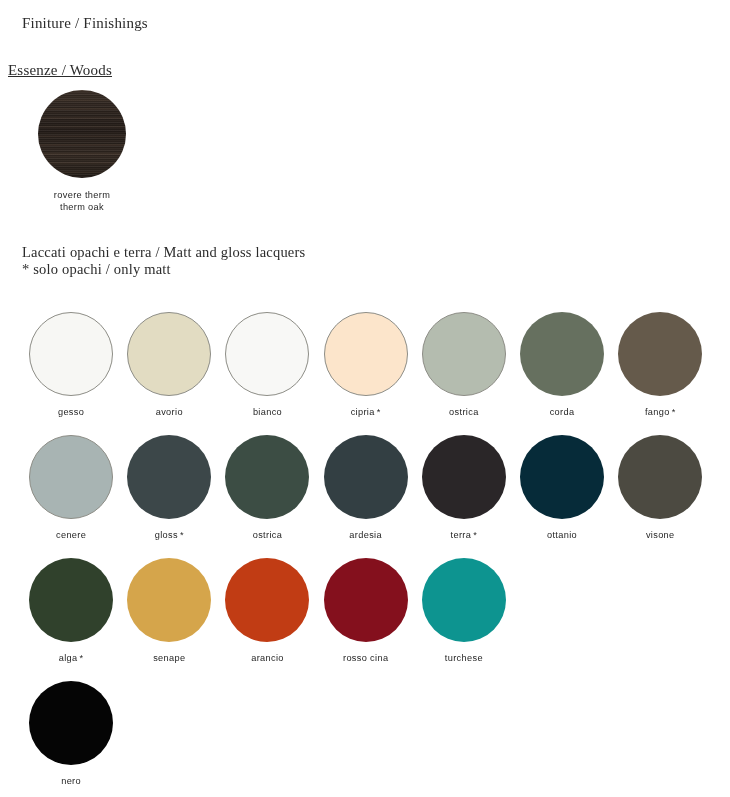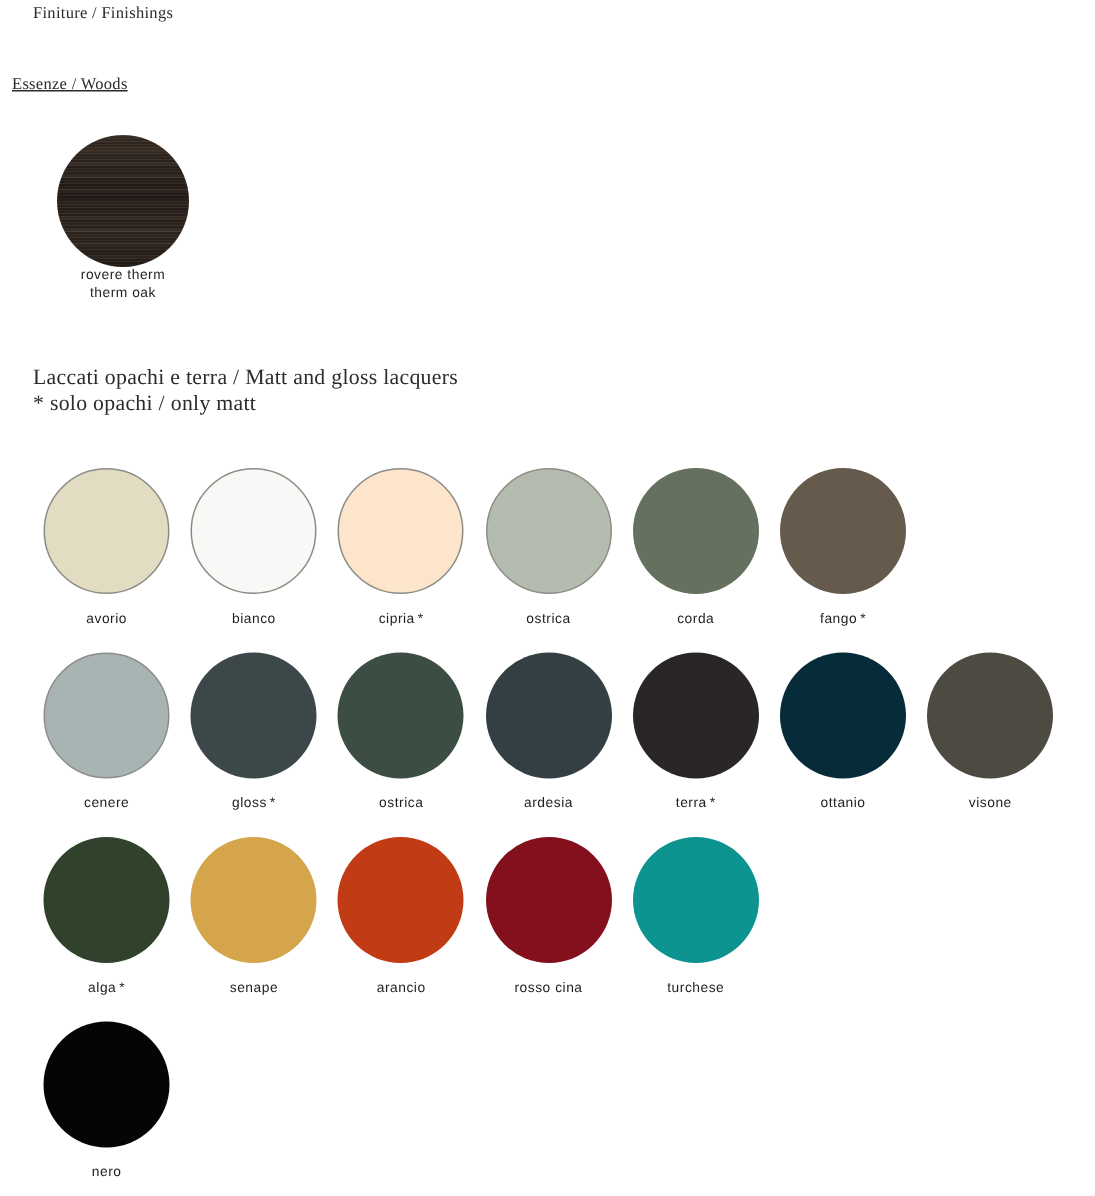--- a/index.html
+++ b/index.html
@@ -21,24 +21,25 @@
     left: 0;
     top: 0;
     width: 730px;
     height: 797px;
   }
 
   
   .heading {
     position: absolute;
     font-family: "Liberation Serif", serif;
-    font-size: 11px;
+    font-size: 15px;
     color: #2b2b2b;
     white-space: nowrap;
     letter-spacing: 0.2px;
+    margin-top: 12px;
   }
   #title-finiture { left: 22px; top: 3px; }
   #title-essenze  { left: 8px; top: 50px; text-decoration: underline; }
 
   .section-note {
     position: absolute;
     left: 22px;
     font-family: "Liberation Serif", serif;
     font-size: 14.5px;
     color: #2b2b2b;
@@ -77,20 +78,21 @@
       repeating-linear-gradient(
         to bottom,
         rgba(120,95,75,0.16) 0px,
         rgba(120,95,75,0.16) 2px,
         rgba(0,0,0,0) 2px,
         rgba(0,0,0,0) 9px
       ),
       linear-gradient(to bottom, #3a2f27 0%, #261e1a 45%, #342a23 75%, #241d18 100%);
   }
   .wood-label {
+    margin-top: 12px;
     text-align: center;
     font-size: 9.2px;
     line-height: 11.5px;
     color: #1f1f1f;
     letter-spacing: 0.35px;
   }
 
   
   #lacquers-grid {
     position: absolute;
@@ -148,20 +150,24 @@
     </div>
   </div>
 
   <div class="section-note" id="title-laccati">Laccati opachi e terra / Matt and gloss lacquers</div>
 
   <div class="section-note" id="note-solo-opachi">* solo opachi / only matt</div>
 
   <div id="lacquers-grid">
       <div class="swatch-row">
         <div class="swatch-cell">
+          <div class="swatch-disc bordered" style="background-color: rgb(247, 247, 244);"></div>
+          <div class="swatch-label"><span>gesso</span></div>
+        </div>
+        <div class="swatch-cell">
           <div class="swatch-disc bordered" style="background-color: rgb(226, 220, 194);"></div>
           <div class="swatch-label"><span>avorio</span></div>
         </div>
         <div class="swatch-cell">
           <div class="swatch-disc bordered" style="background-color: rgb(248, 248, 246);"></div>
           <div class="swatch-label"><span>bianco</span></div>
         </div>
         <div class="swatch-cell">
           <div class="swatch-disc bordered" style="background-color: rgb(252, 229, 203);"></div>
           <div class="swatch-label"><span>cipria</span><span class="star">*</span></div>

